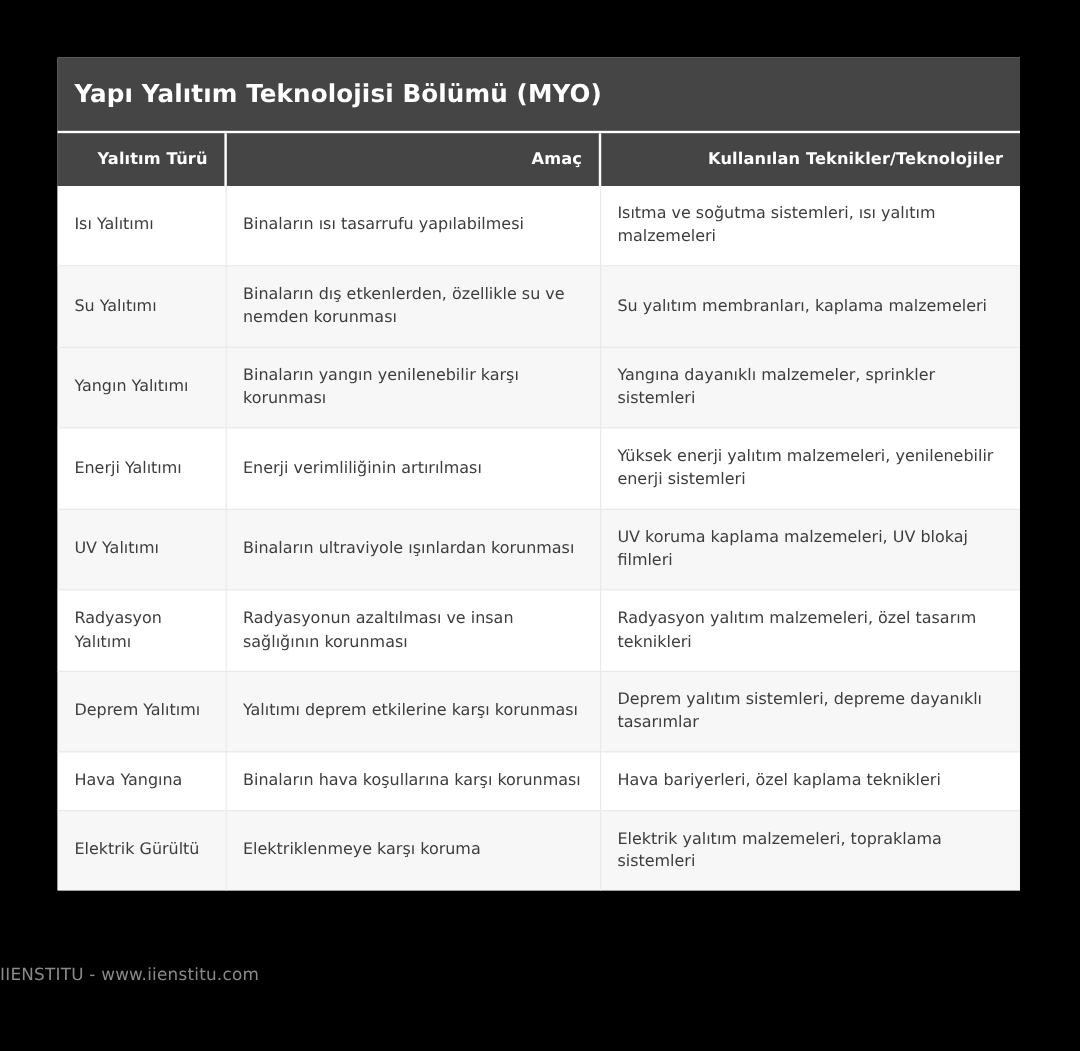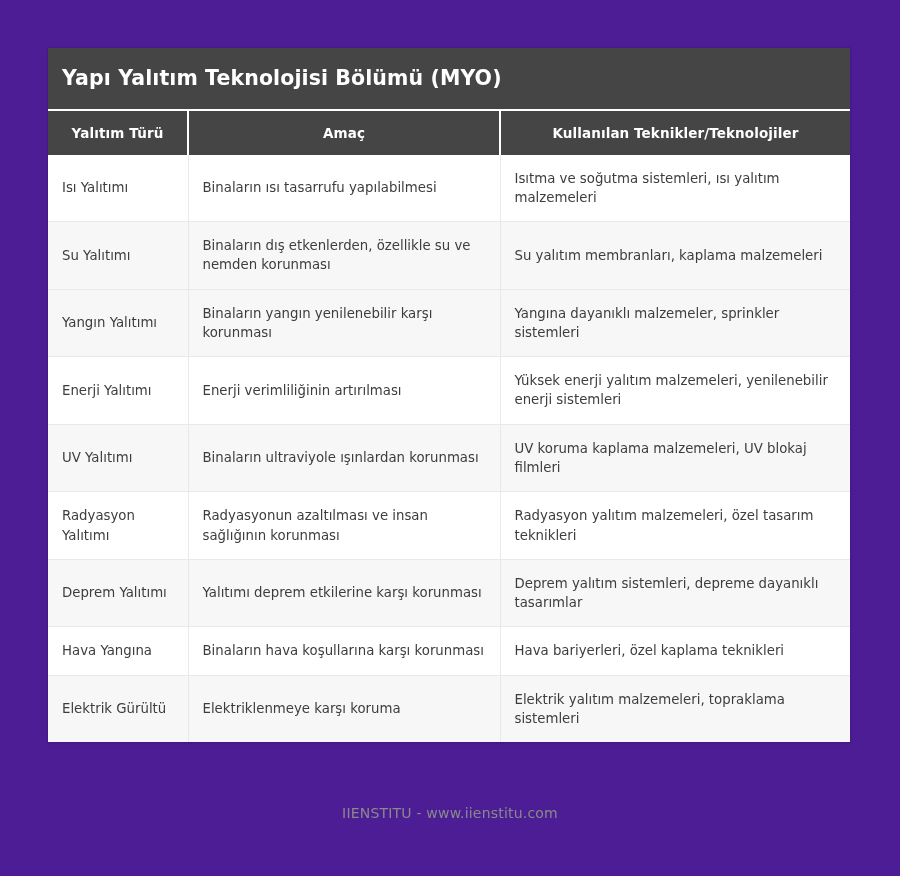--- a/index.html
+++ b/index.html
@@ -12,21 +12,21 @@
     background: #ffffff;
     font-family: "DejaVu Sans", "Liberation Sans", sans-serif;
     -webkit-font-smoothing: antialiased;
   }
 
   .page {
     position: relative;
     width: 900px;
     height: 876px;
     box-sizing: border-box;
-    background: #4c1d95;
+    background: #000000;
     overflow: hidden;
   }
 
   .card {
     position: absolute;
     left: 48px;
     top: 48px;
     width: 802px;
     box-sizing: border-box;
     background: #ffffff;
@@ -48,21 +48,21 @@
     width: 100%;
     border-collapse: collapse;
     table-layout: fixed;
   }
 
   table.data-table th {
     background: #454545;
     color: #ffffff;
     font-size: 13.5px;
     font-weight: bold;
-    text-align: center;
+    text-align: right;
     padding: 14px 14px 14px 14px;
     vertical-align: middle;
     border-right: 2px solid #ffffff;
     letter-spacing: 0.1px;
   }
   table.data-table th:last-child {
     border-right: none;
     margin-left: 32px;
   }
 
@@ -91,21 +91,20 @@
 
   .col-type  { width: 140px; }
   .col-aim   { width: 312px; }
   .col-tech  { width: 350px; }
 
   .footer {
     position: absolute;
     left: 0;
     right: 0;
     top: 805px;
-    text-align: center;
     font-size: 14px;
     color: #8a8a8a;
     letter-spacing: 0.2px;
   }
 </style>
 </head>
 <body>
 
 <div class="page">
 

